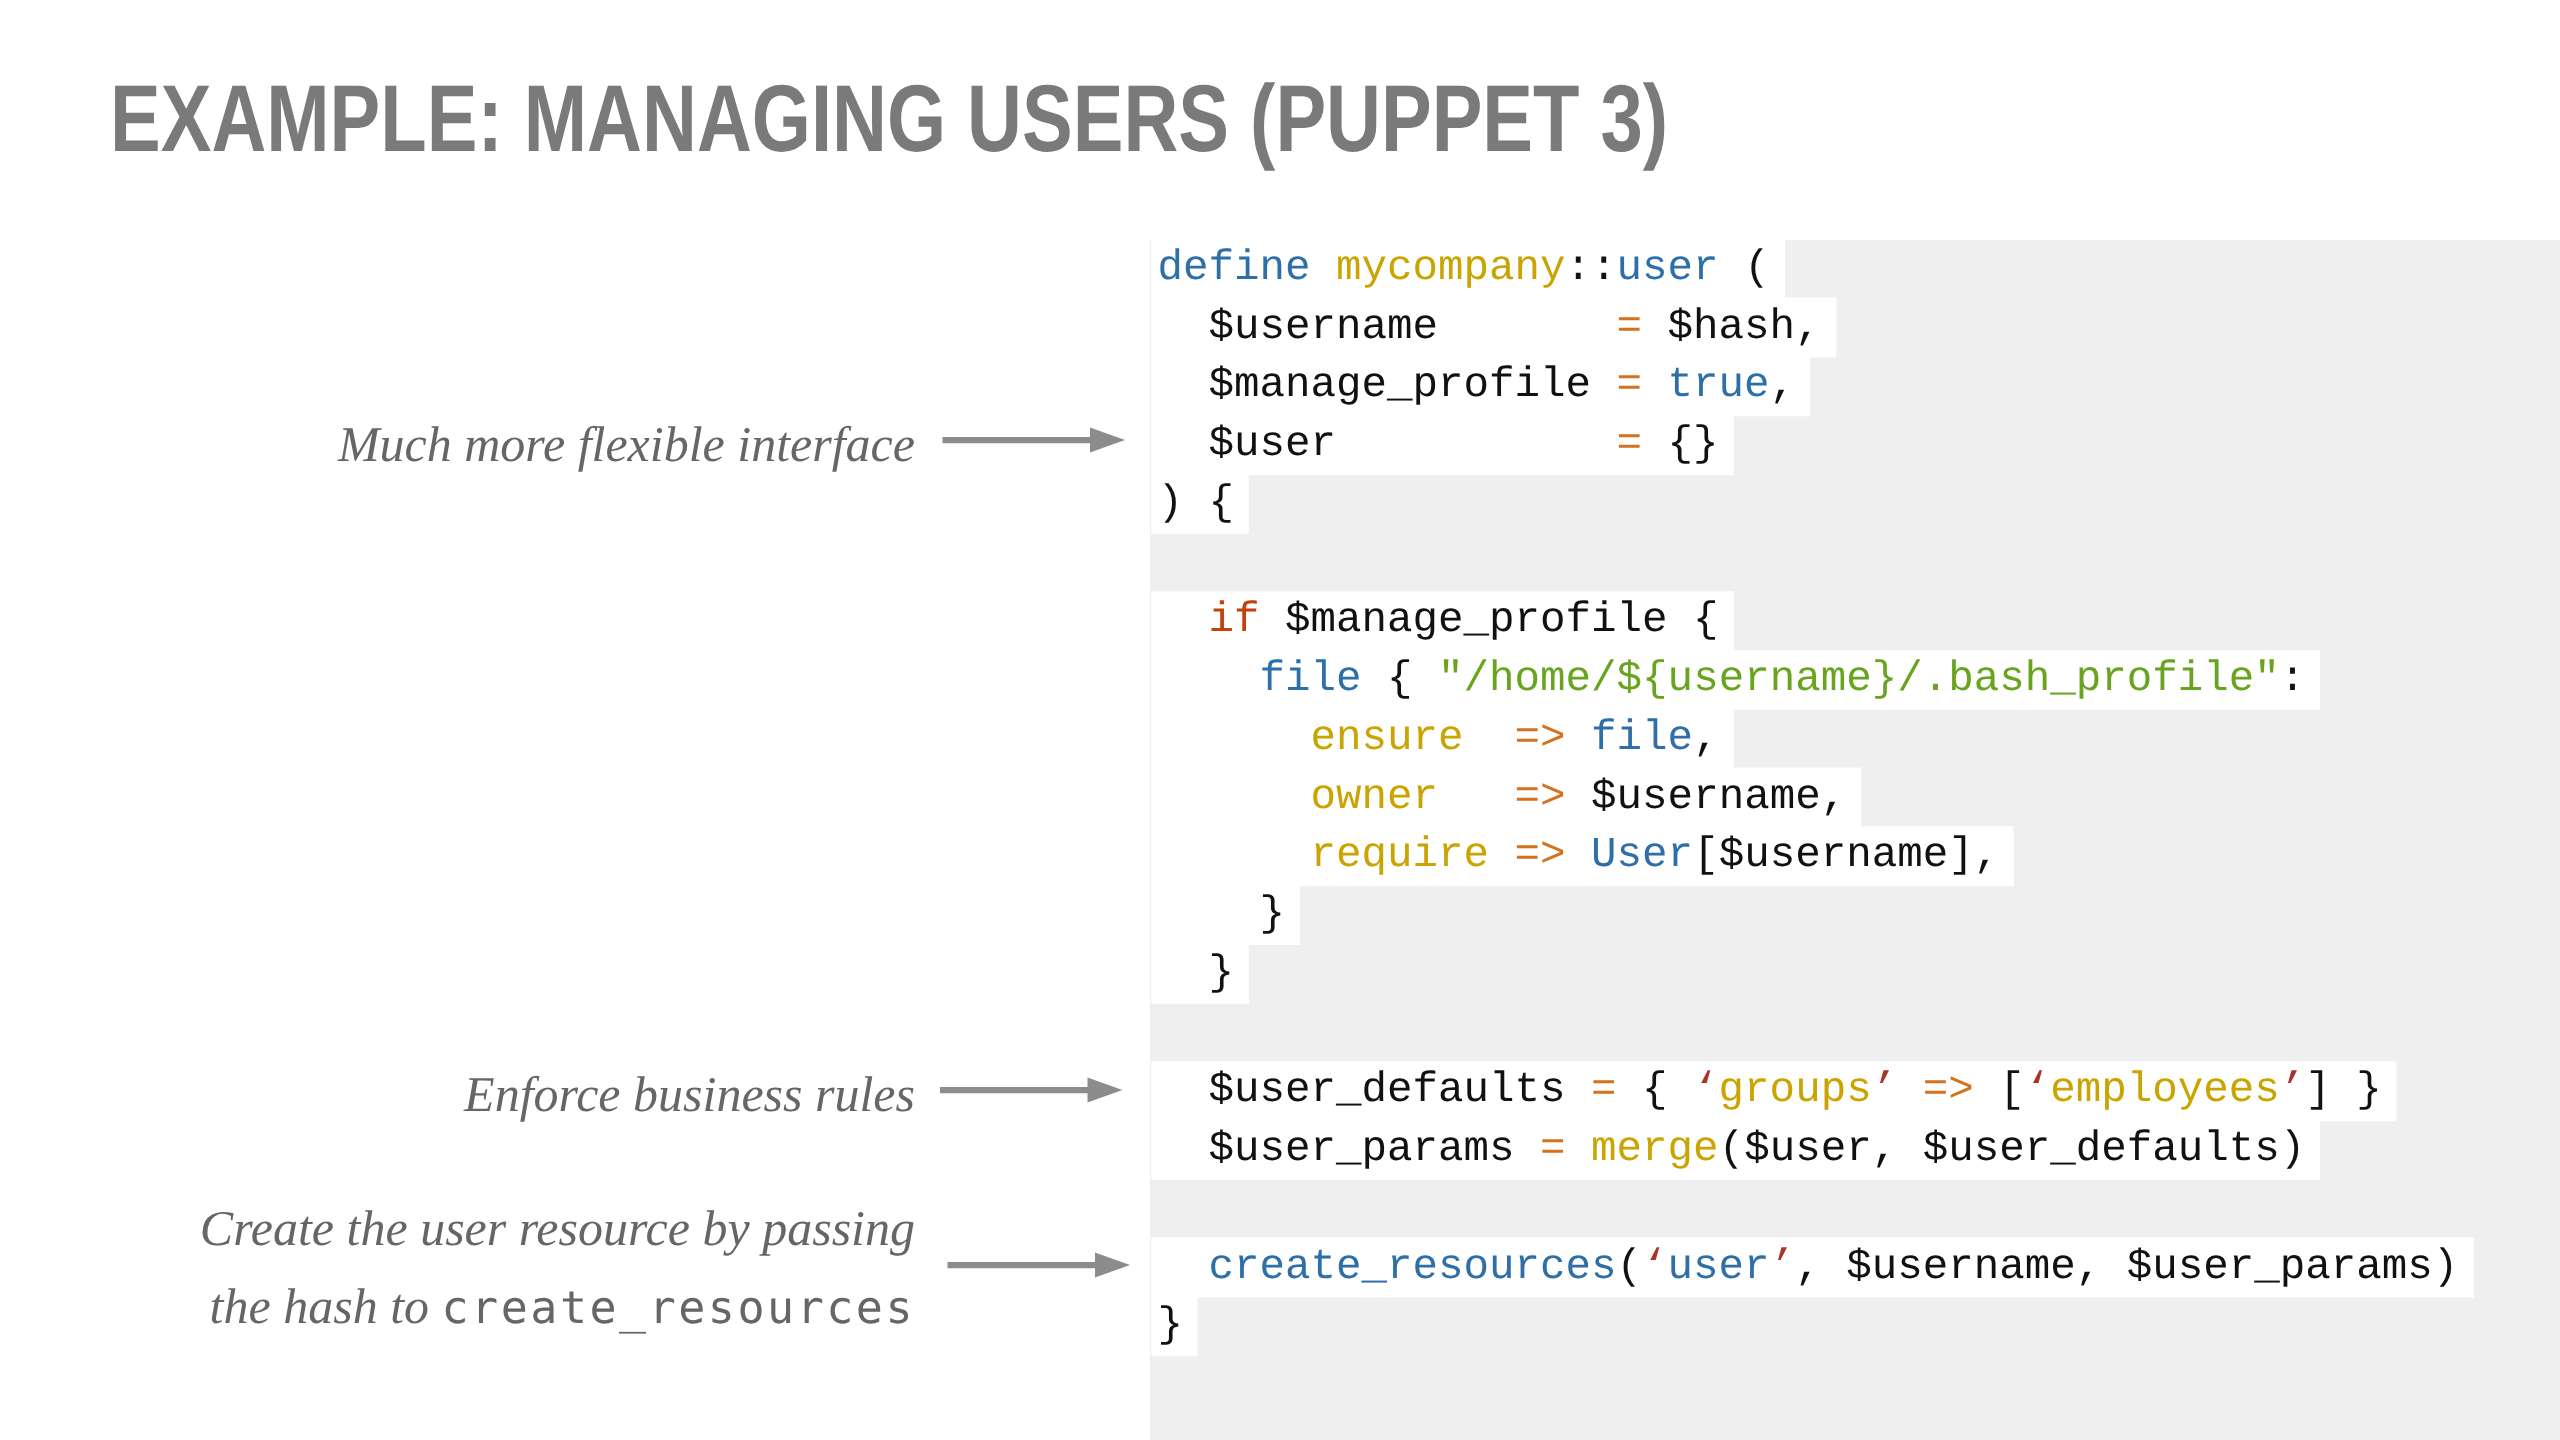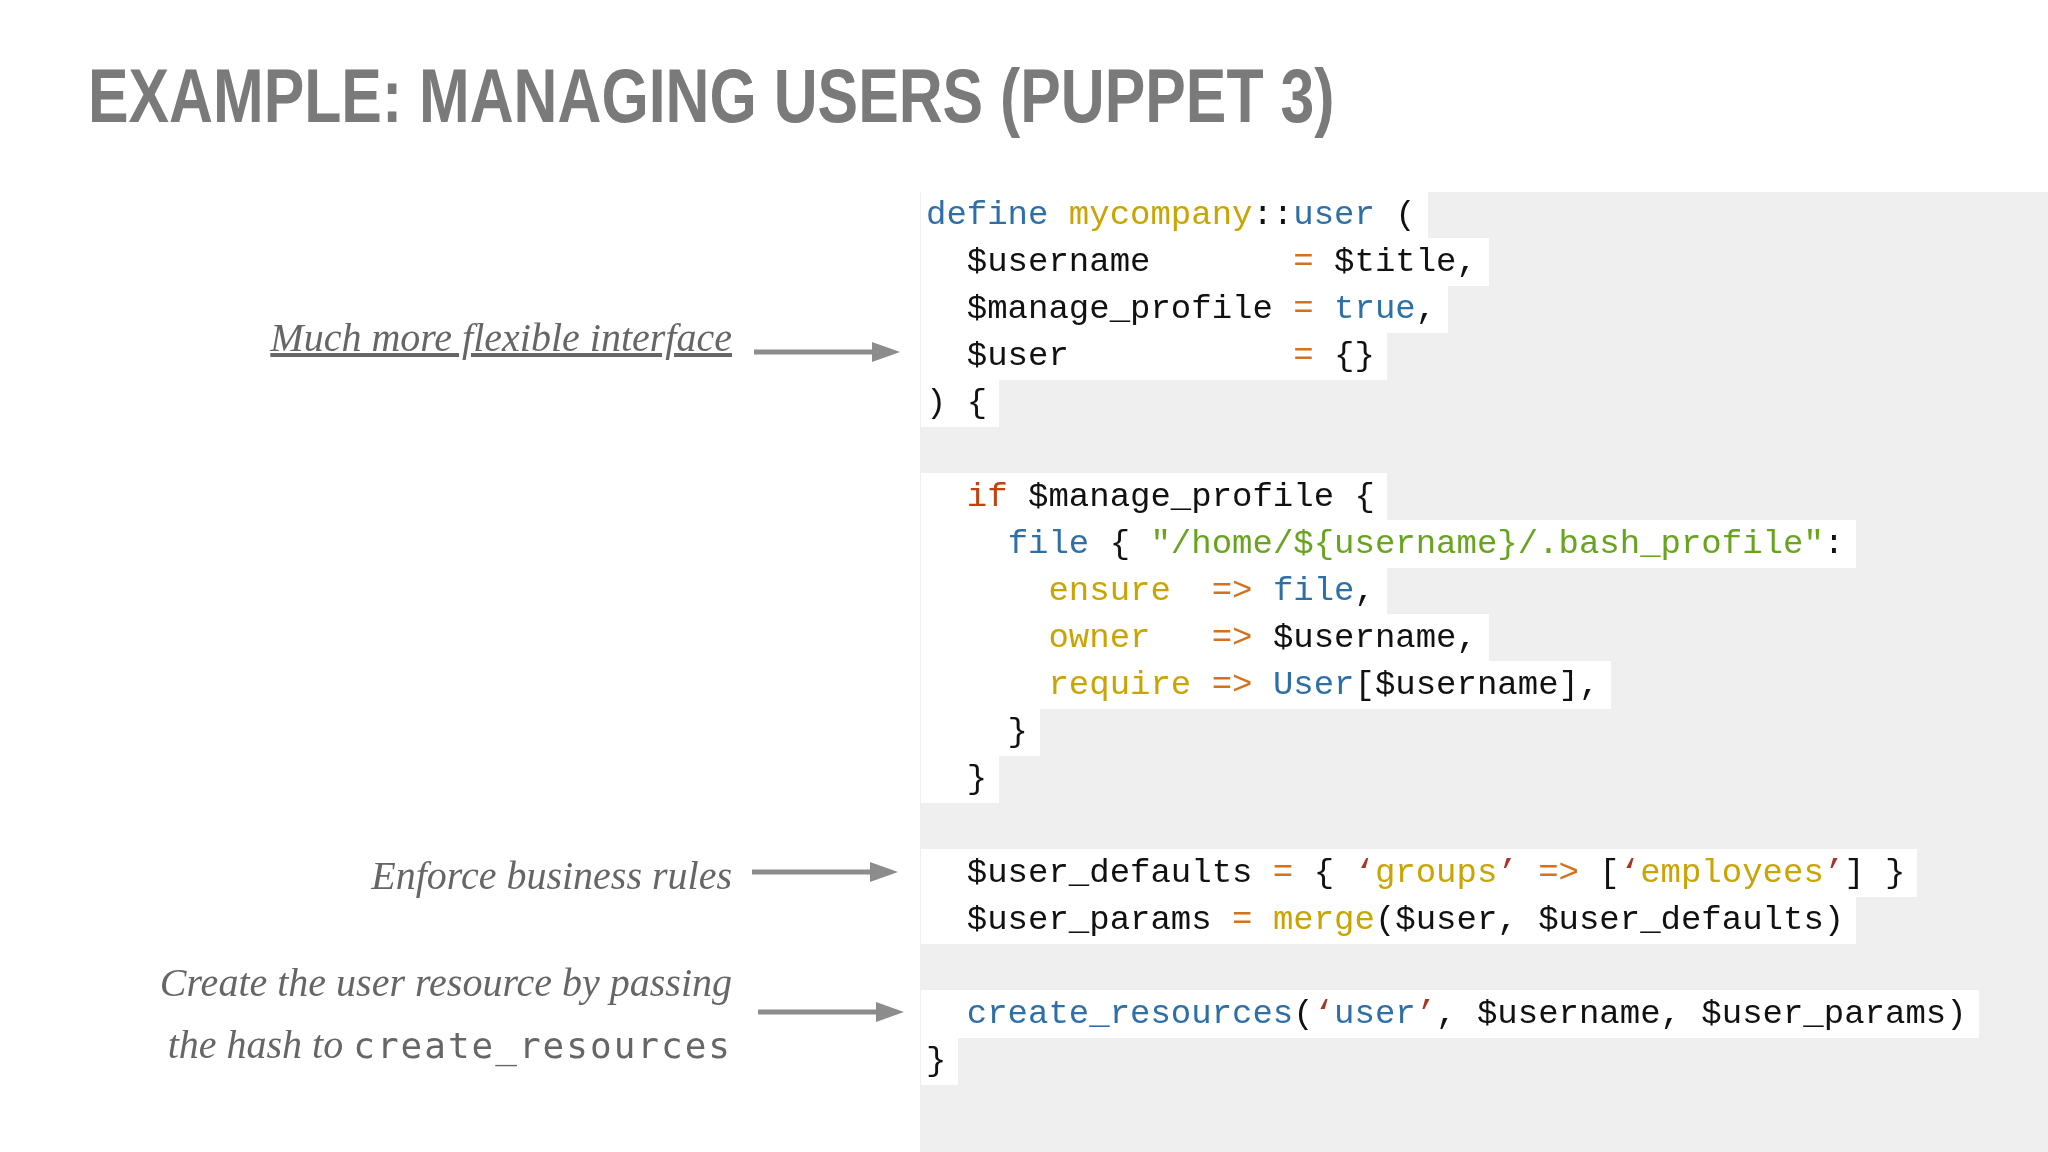--- a/index.html
+++ b/index.html
@@ -49,42 +49,42 @@
 </head>
 <body>
 
 <div class="slide">
 
   <h1 class="title">EXAMPLE: MANAGING USERS (PUPPET 3)</h1>
 
   <div class="code-panel">
     <div id="code-block">
         <div class="code-line"><span class="run"><span style="color: rgb(46, 111, 168);">define</span><span style="color: rgb(17, 17, 17);"> </span><span style="color: rgb(201, 164, 2);">mycompany</span><span style="color: rgb(17, 17, 17);">::</span><span style="color: rgb(46, 111, 168);">user</span><span style="color: rgb(17, 17, 17);"> (</span></span></div>
-        <div class="code-line"><span class="run"><span style="color: rgb(17, 17, 17);">  $username       </span><span style="color: rgb(212, 113, 31);">=</span><span style="color: rgb(17, 17, 17);"> $title,</span></span></div>
+        <div class="code-line"><span class="run"><span style="color: rgb(17, 17, 17);">  $username       </span><span style="color: rgb(212, 113, 31);">=</span><span style="color: rgb(17, 17, 17);"> $hash,</span></span></div>
         <div class="code-line"><span class="run"><span style="color: rgb(17, 17, 17);">  $manage_profile </span><span style="color: rgb(212, 113, 31);">=</span><span style="color: rgb(17, 17, 17);"> </span><span style="color: rgb(46, 111, 168);">true</span><span style="color: rgb(17, 17, 17);">,</span></span></div>
         <div class="code-line"><span class="run"><span style="color: rgb(17, 17, 17);">  $user           </span><span style="color: rgb(212, 113, 31);">=</span><span style="color: rgb(17, 17, 17);"> {}</span></span></div>
         <div class="code-line"><span class="run"><span style="color: rgb(17, 17, 17);">) {</span></span></div>
         <div class="code-line"></div>
         <div class="code-line"><span class="run"><span style="color: rgb(17, 17, 17);">  </span><span style="color: #c2410c;">if</span><span style="color: rgb(17, 17, 17);"> $manage_profile {</span></span></div>
         <div class="code-line"><span class="run"><span style="color: rgb(17, 17, 17);">    </span><span style="color: rgb(46, 111, 168);">file</span><span style="color: rgb(17, 17, 17);"> { </span><span style="color: rgb(104, 164, 30);">"/home/${username}/.bash_profile"</span><span style="color: rgb(17, 17, 17);">:</span></span></div>
         <div class="code-line"><span class="run"><span style="color: rgb(17, 17, 17);">      </span><span style="color: rgb(201, 164, 2);">ensure</span><span style="color: rgb(17, 17, 17);">  </span><span style="color: rgb(212, 113, 31);">=&gt;</span><span style="color: rgb(17, 17, 17);"> </span><span style="color: rgb(46, 111, 168);">file</span><span style="color: rgb(17, 17, 17);">,</span></span></div>
         <div class="code-line"><span class="run"><span style="color: rgb(17, 17, 17);">      </span><span style="color: rgb(201, 164, 2);">owner</span><span style="color: rgb(17, 17, 17);">   </span><span style="color: rgb(212, 113, 31);">=&gt;</span><span style="color: rgb(17, 17, 17);"> $username,</span></span></div>
         <div class="code-line"><span class="run"><span style="color: rgb(17, 17, 17);">      </span><span style="color: rgb(201, 164, 2);">require</span><span style="color: rgb(17, 17, 17);"> </span><span style="color: rgb(212, 113, 31);">=&gt;</span><span style="color: rgb(17, 17, 17);"> </span><span style="color: rgb(46, 111, 168);">User</span><span style="color: rgb(17, 17, 17);">[$username],</span></span></div>
         <div class="code-line"><span class="run"><span style="color: rgb(17, 17, 17);">    }</span></span></div>
         <div class="code-line"><span class="run"><span style="color: rgb(17, 17, 17);">  }</span></span></div>
         <div class="code-line"></div>
         <div class="code-line"><span class="run"><span style="color: rgb(17, 17, 17);">  $user_defaults </span><span style="color: rgb(212, 113, 31);">=</span><span style="color: rgb(17, 17, 17);"> { </span><span style="color: rgb(170, 51, 39);">‘</span><span style="color: rgb(201, 164, 2);">groups</span><span style="color: rgb(170, 51, 39);">’</span><span style="color: rgb(17, 17, 17);"> </span><span style="color: rgb(212, 113, 31);">=&gt;</span><span style="color: rgb(17, 17, 17);"> [</span><span style="color: rgb(170, 51, 39);">‘</span><span style="color: rgb(201, 164, 2);">employees</span><span style="color: rgb(170, 51, 39);">’</span><span style="color: rgb(17, 17, 17);">] }</span></span></div>
         <div class="code-line"><span class="run"><span style="color: rgb(17, 17, 17);">  $user_params </span><span style="color: rgb(212, 113, 31);">=</span><span style="color: rgb(17, 17, 17);"> </span><span style="color: rgb(201, 164, 2);">merge</span><span style="color: rgb(17, 17, 17);">($user, $user_defaults)</span></span></div>
         <div class="code-line"></div>
         <div class="code-line"><span class="run"><span style="color: rgb(17, 17, 17);">  </span><span style="color: rgb(46, 111, 168);">create_resources</span><span style="color: rgb(17, 17, 17);">(</span><span style="color: rgb(170, 51, 39);">‘</span><span style="color: rgb(46, 111, 168);">user</span><span style="color: rgb(170, 51, 39);">’</span><span style="color: rgb(17, 17, 17);">, $username, $user_params)</span></span></div>
         <div class="code-line"><span class="run"><span style="color: rgb(17, 17, 17);">}</span></span></div>
       </div>
   </div>
 
-  <div class="ann" style="top:308px;text-decoration:underline;">
+  <div class="ann" style="top:326px;">
     <span>Much more flexible interface</span>
   </div>
   <svg class="arrow a1" width="150" height="26" viewBox="0 0 150 26">
     <line x1="2" y1="13" x2="122" y2="13" stroke="currentColor" stroke-width="5"></line>
     <polygon points="120,3 148,13 120,23" fill="currentColor"></polygon>
   </svg>
 
   <div class="ann" style="top:846px;">
     <span>Enforce business rules</span>
   </div>

